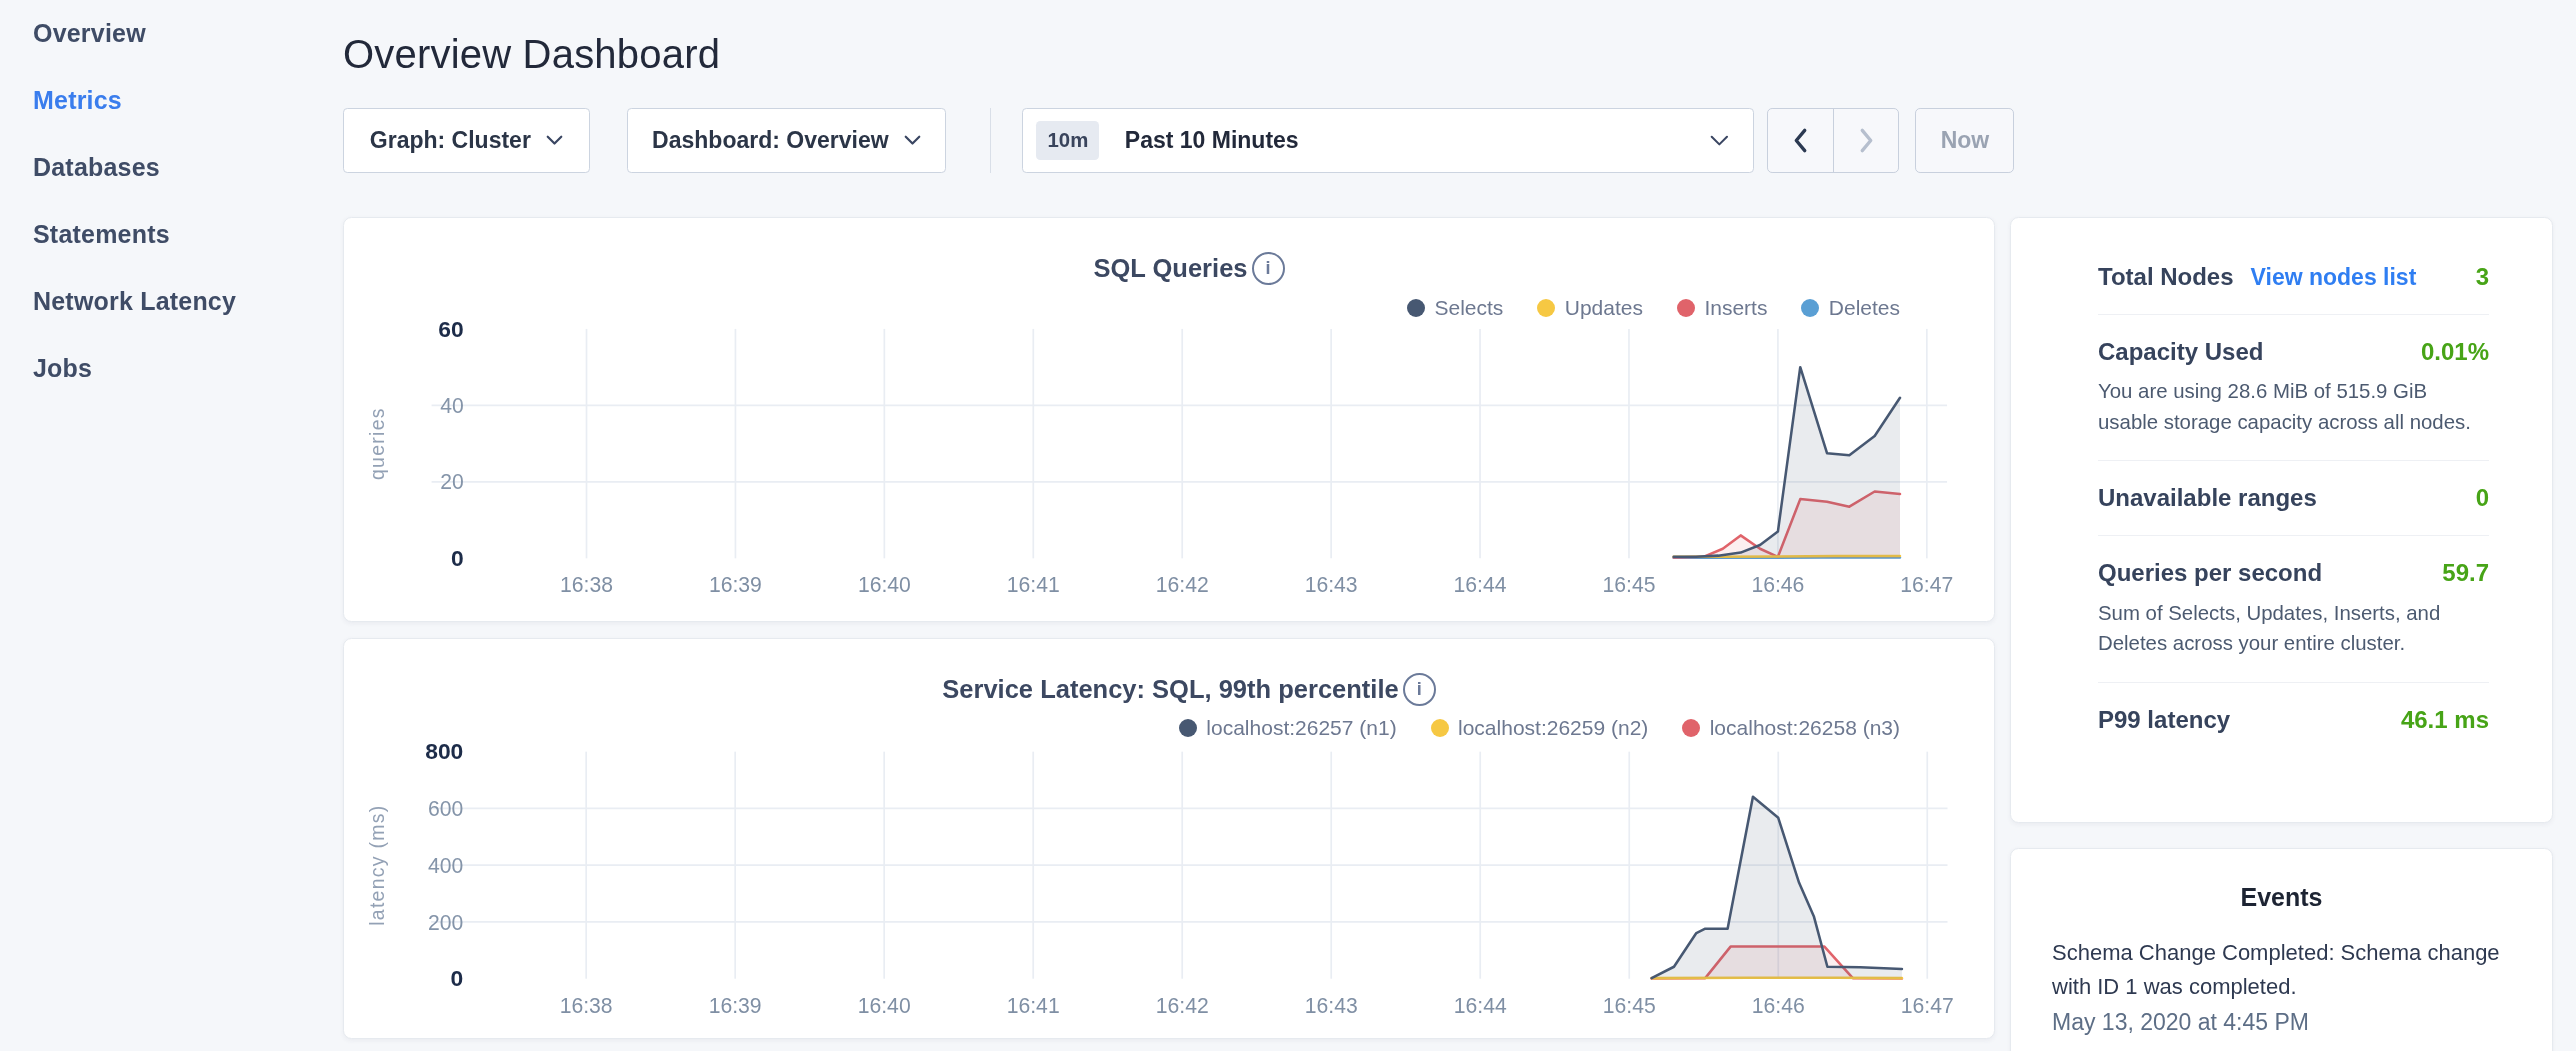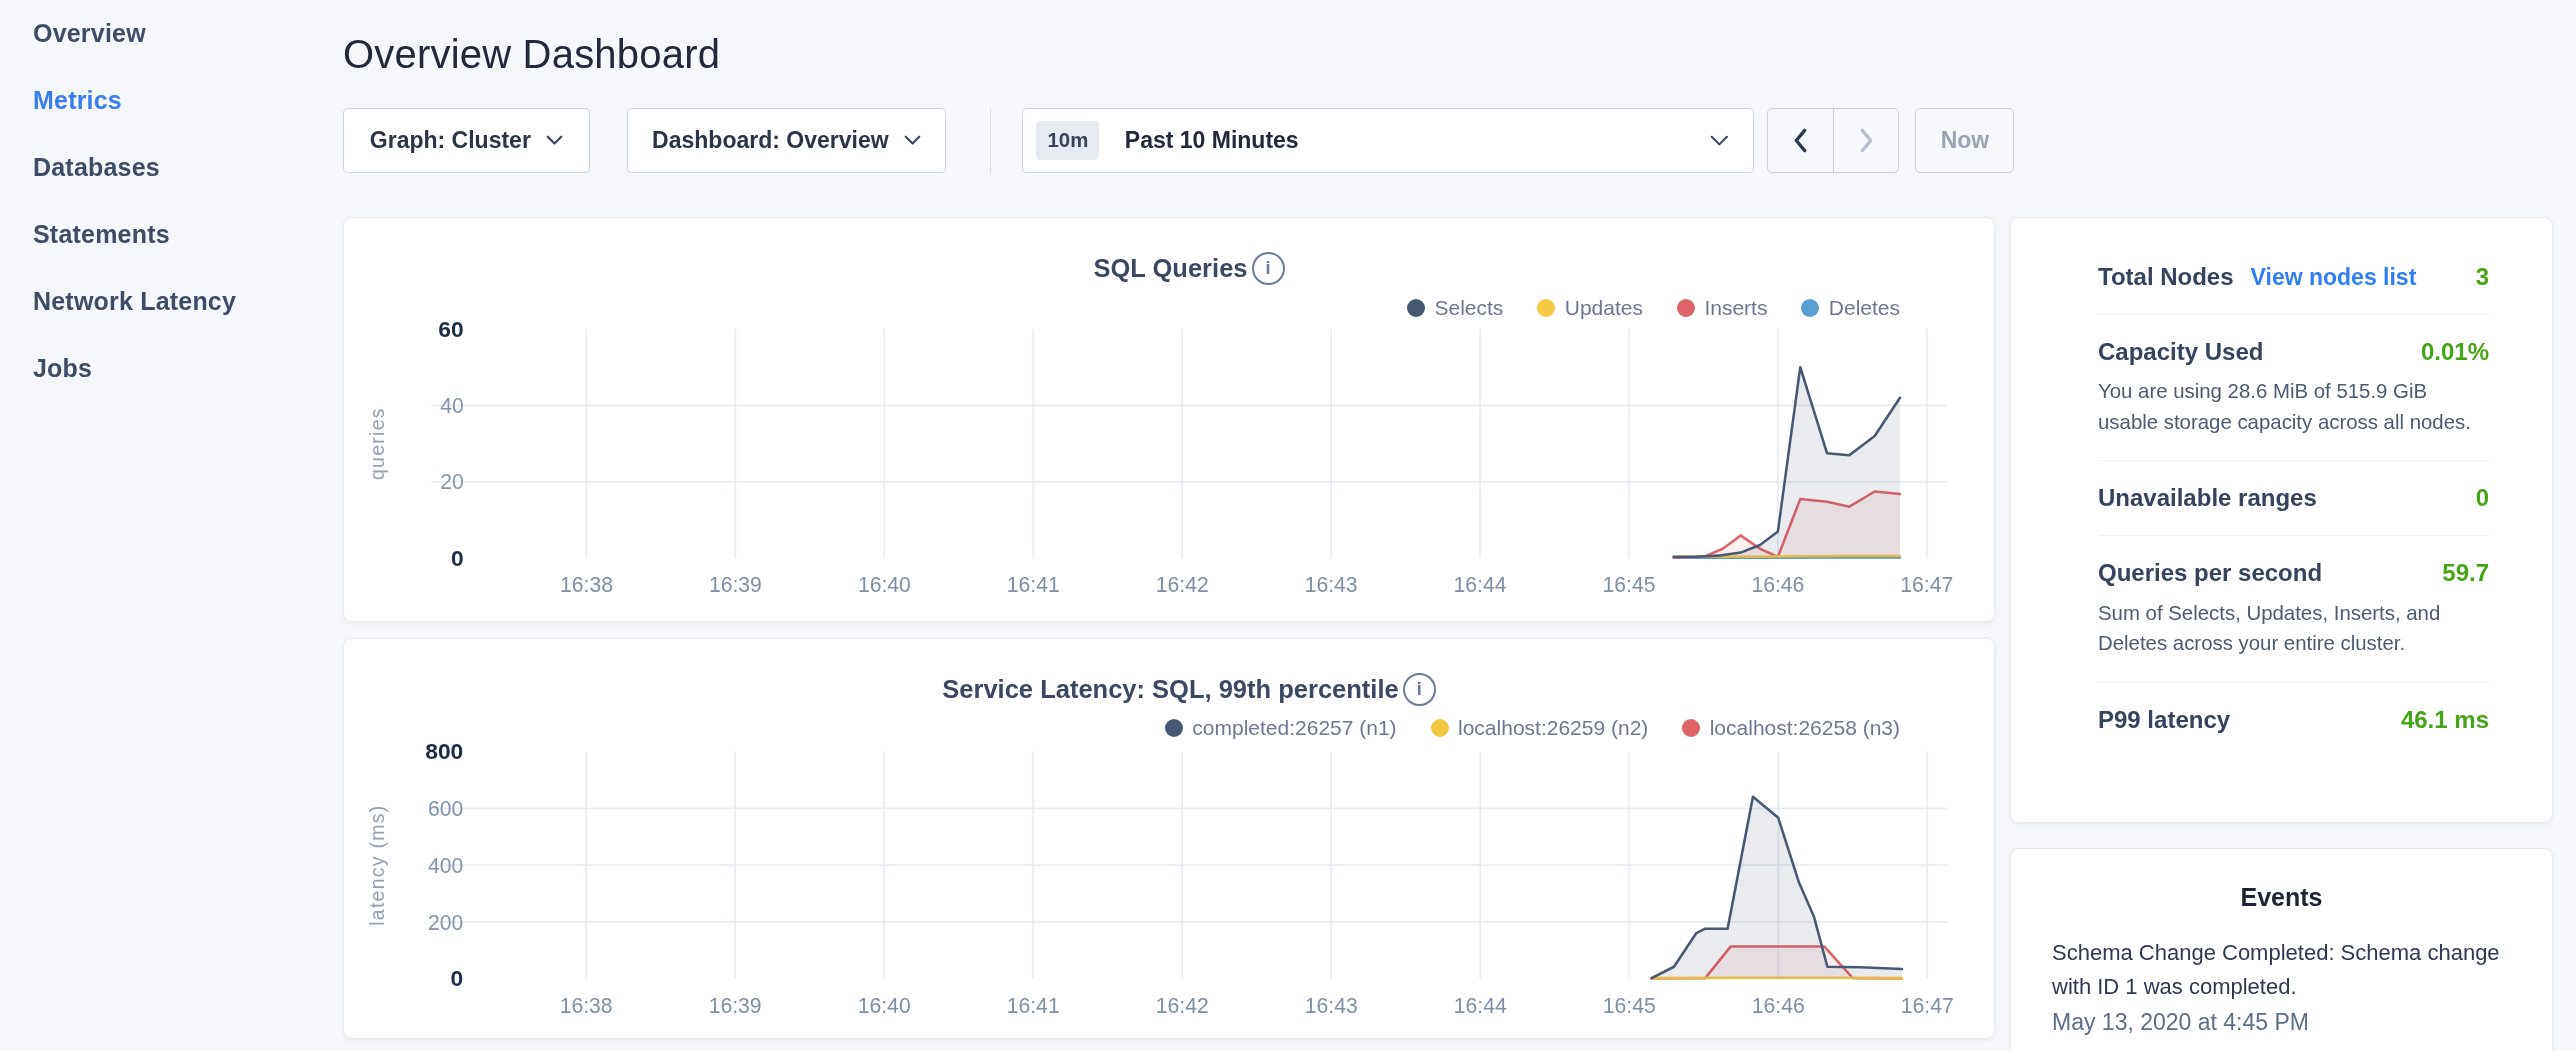--- a/index.html
+++ b/index.html
@@ -252,21 +252,21 @@
       <text x="1866.1000000000001" y="441" text-anchor="middle" fill="#7f8fa4" font-size="25">16:47</text>
       <text x="44" y="267" text-anchor="middle" fill="#93a1b5" font-size="23" letter-spacing="1.5" transform="rotate(-90 44 267)">latency (ms)</text>
     </svg>
   <div class="chart-title-row">
     <span class="chart-title">Service Latency: SQL, 99th percentile</span>
     <span class="info-icon">i</span>
   </div>
   <div class="legend" id="legend-1">
       <div class="legend-item">
         <span class="legend-dot" style="background: rgb(71, 88, 114);"></span>
-        <span class="legend-label">completed:26257 (n1)</span>
+        <span class="legend-label">localhost:26257 (n1)</span>
       </div>
       <div class="legend-item">
         <span class="legend-dot" style="background: rgb(246, 200, 67);"></span>
         <span class="legend-label">localhost:26259 (n2)</span>
       </div>
       <div class="legend-item">
         <span class="legend-dot" style="background: rgb(224, 99, 106);"></span>
         <span class="legend-label">localhost:26258 (n3)</span>
       </div>
     </div>

